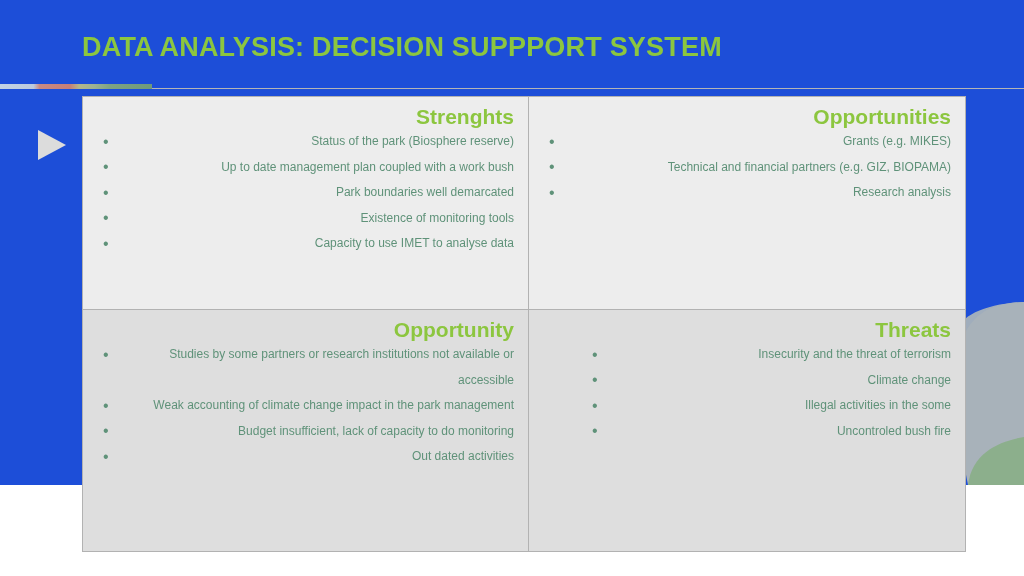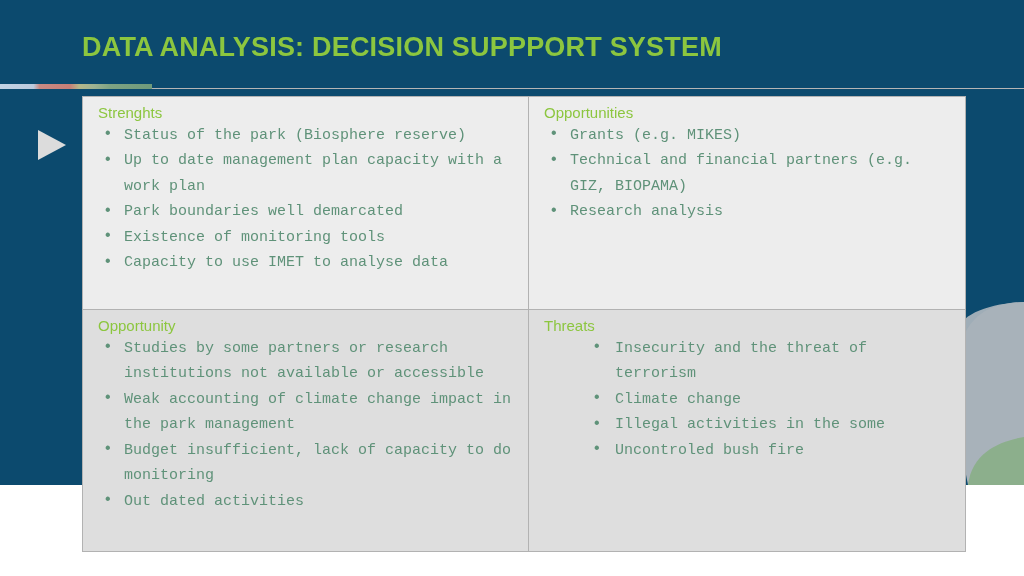--- a/index.html
+++ b/index.html
@@ -10,22 +10,23 @@
     width: 1024px;
     height: 576px;
     background: #ffffff;
     font-family: "Liberation Sans", sans-serif;
     overflow: hidden;
   }
   .slide {
     position: relative;
     width: 1024px;
     height: 576px;
-    background: #0c4a6e;
+    background: #1d4ed8;
     overflow: hidden;
+    text-align: right;
   }
 
   
   .deco-layer {
     position: absolute;
     left: 0; top: 0;
     width: 1024px; height: 576px;
     pointer-events: none;
   }
 
@@ -113,40 +114,40 @@
   }
   .cell.left {
     width: 446px;
     border-right: 1px solid #b2b2b2;
   }
   .cell.right {
     width: 436px;
   }
 
   .quad-title {
-    font-size: 15px;
-    font-weight: normal;
+    font-size: 21px;
+    font-weight: bold;
     color: #8cc63f;
     line-height: 1.1;
     margin: 0 0 1px 5px;
     font-family: "Liberation Sans", sans-serif;
   }
 
   ul.bullets {
     list-style: none;
     margin: 0;
     padding: 0;
   }
   ul.bullets li {
     position: relative;
     color: #5f9279;
-    font-size: 15px;
+    font-size: 12px;
     line-height: 25.5px;
     padding-left: 31px;
-    font-family: Liberation Mono, monospace;
+    font-family: Liberation Sans, sans-serif;
   }
   ul.bullets li::before {
     content: "\2022";
     position: absolute;
     left: 10px;
     top: -0.5px;
     color: #5f9279;
     font-size: 16px;
   }
   
@@ -199,21 +200,21 @@
   <div class="header-accent"></div>
 
   <div class="swot">
 
     <div class="swot-row top">
 
       <div class="cell left">
         <div class="quad-title">Strenghts</div>
         <ul class="bullets">
           <li>Status of the park (Biosphere reserve)</li>
-          <li>Up to date management plan capacity with a work plan</li>
+          <li>Up to date management plan coupled with a work bush</li>
           <li>Park boundaries well demarcated</li>
           <li>Existence of monitoring tools</li>
           <li>Capacity to use IMET to analyse data</li>
         </ul>
       </div>
 
       <div class="cell right">
         <div class="quad-title">Opportunities</div>
         <ul class="bullets">
           <li>Grants (e.g. MIKES)</li>

